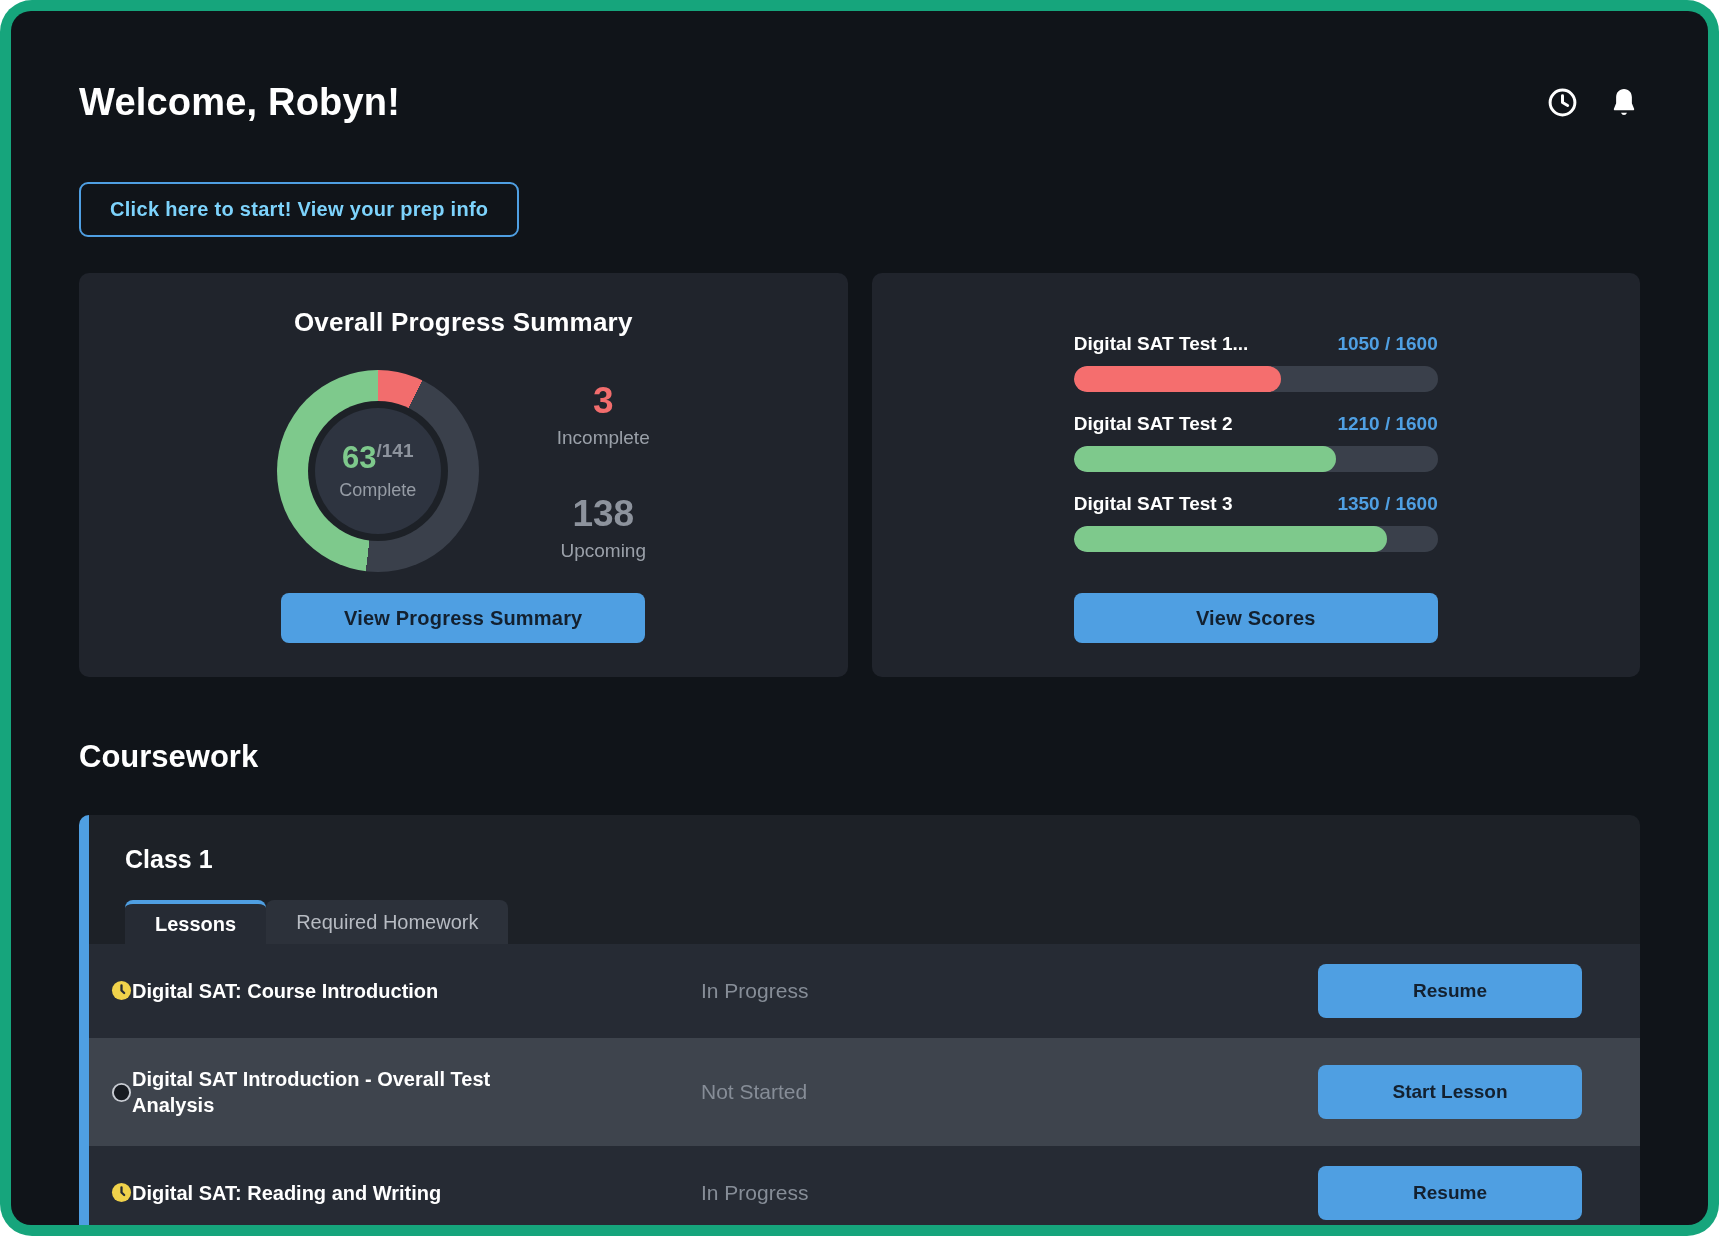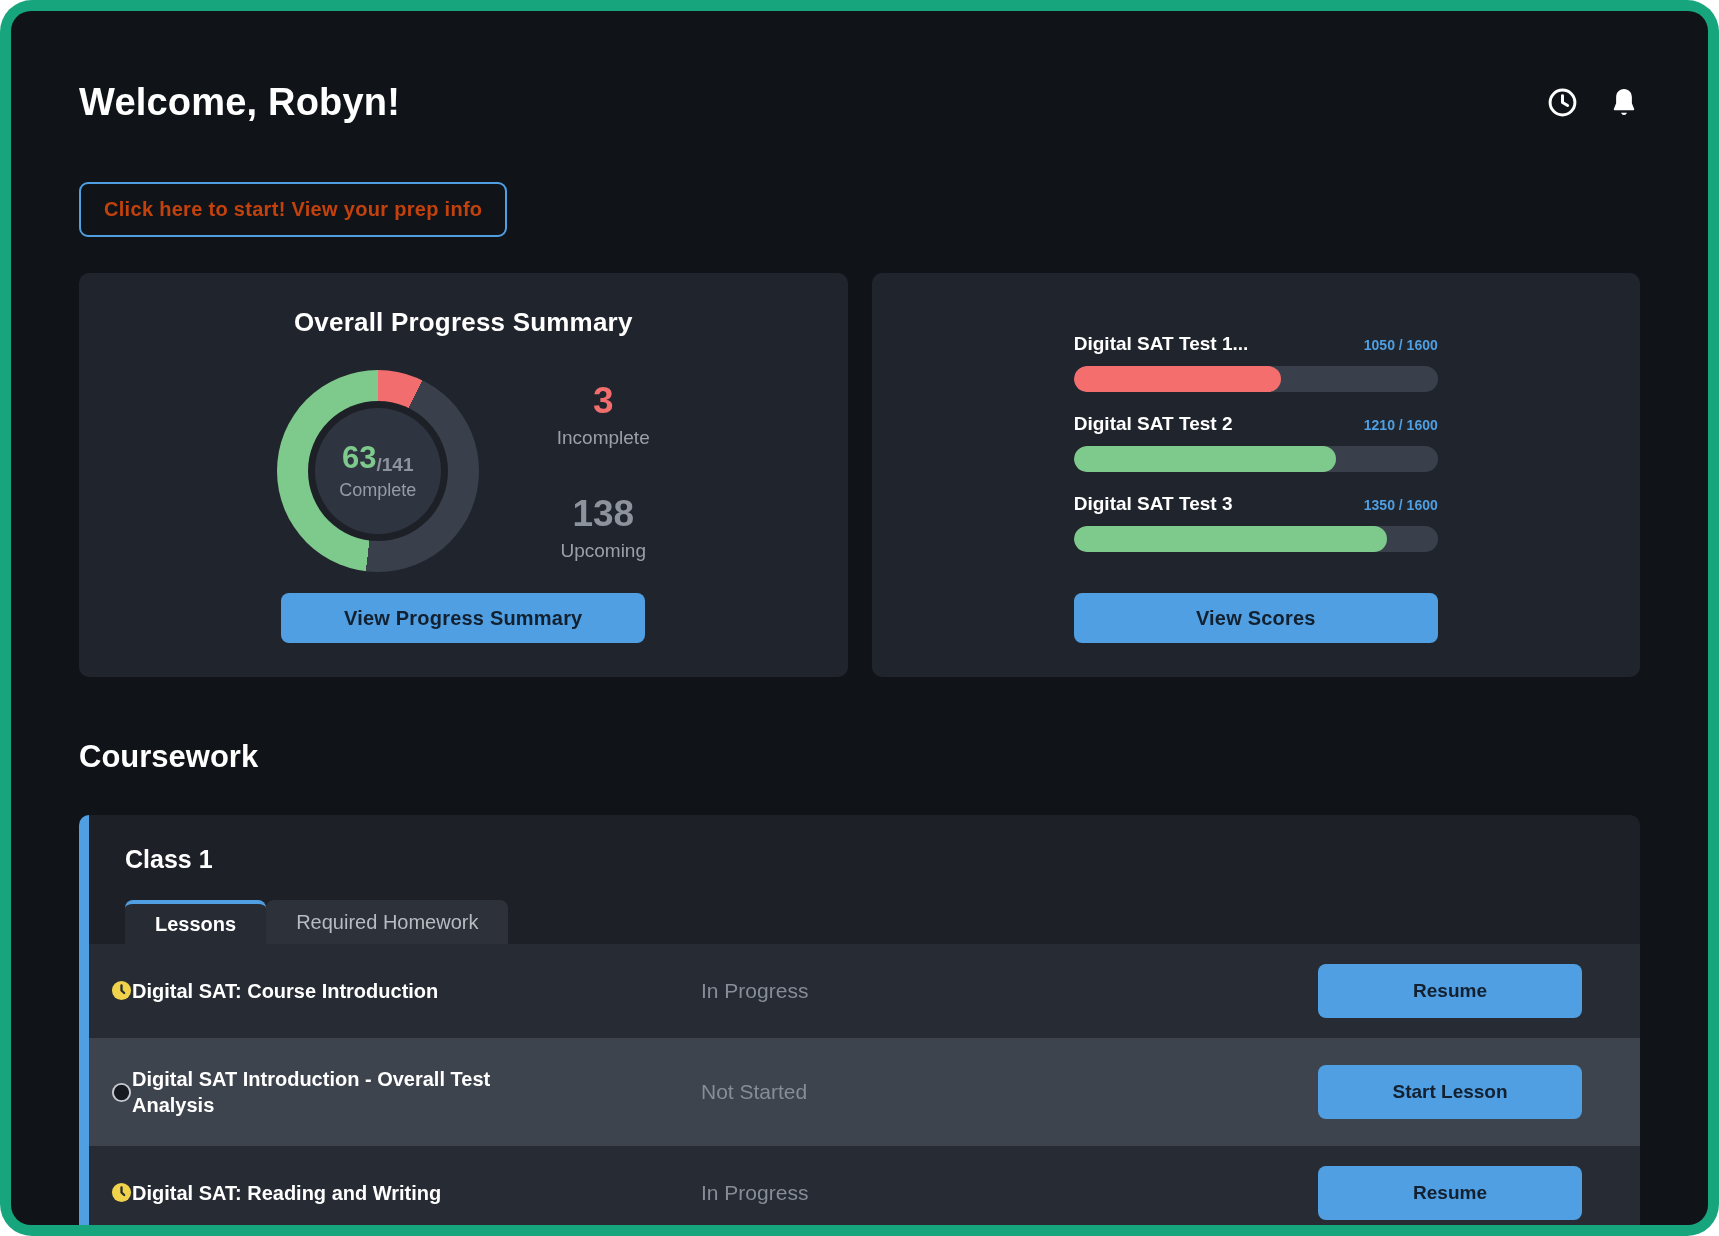--- a/index.html
+++ b/index.html
@@ -31,24 +31,24 @@
   .welcome {
     color:#ffffff; font-size:38px; font-weight:800; letter-spacing:.2px;
   }
   .header-icons { display:flex; align-items:center; gap:30px; }
   .hicon { width:32px; height:32px; display:flex; align-items:center; justify-content:center; cursor:pointer; }
 
   
   .prep-link {
     margin-top:58px;
     display:inline-flex; align-items:center;
-    padding:14px 23px;
+    padding:14px 29px;
     border:2px solid #4F9FE2; border-radius:9px;
     background:transparent;
-    color:#c2410c; font-size:20px; font-weight:700; letter-spacing:.3px;
+    color:#7dd3fc; font-size:20px; font-weight:700; letter-spacing:.3px;
     cursor:pointer;
   }
 
   
   .cards-row { margin-top:36px; display:flex; gap:24px; }
   .card {
     flex:1 1 0;
     background:#20242C;
     border-radius:10px;
     height:404px;
@@ -69,21 +69,21 @@
     background:#3A404B;
   }
   .donut-gap {
     width:140px; height:140px; border-radius:50%; background:#1D2127;
     display:flex; align-items:center; justify-content:center;
   }
   .donut-inner {
     width:126px; height:126px; border-radius:50%; background:#2E3440;
     display:flex; flex-direction:column; align-items:center; justify-content:center;
   }
-  .donut-value-line { display:flex; align-items:flex-end; }
+  .donut-value-line { display:flex; align-items:flex-start; }
   .donut-value { color:#7EC98C; font-size:31px; font-weight:800; }
   .donut-total { color:#8D939D; font-size:19px; font-weight:700; }
   .donut-label { color:#969CA5; font-size:18px; margin-top:4px; }
 
   .stats-col { display:flex; flex-direction:column; gap:44px; text-align:center; }
   .stat-value { font-size:37px; font-weight:800; }
   .stat-value.red { color:#F26D6D; }
   .stat-value.gray { color:#8D939D; }
   .stat-label { color:#9AA0A9; font-size:19px; margin-top:5px; }
 
@@ -96,21 +96,21 @@
     font-size:20px; font-weight:700; letter-spacing:.2px;
     cursor:pointer;
     display:flex; align-items:center; justify-content:center;
   }
 
   
   .scores-body { width:364px; margin:26px auto 0; }
   .score-row { margin-bottom:21px; }
   .score-top { display:flex; justify-content:space-between; align-items:baseline; }
   .score-name { color:#ffffff; font-size:19px; font-weight:700; }
-  .score-val { color:#4F9FE2; font-size:14px; font-weight:700; }
+  .score-val { color:#4F9FE2; font-size:19px; font-weight:700; }
   .bar-track {
     margin-top:11px; height:26px; border-radius:13px; background:#3A404B; overflow:hidden;
   }
   .bar-fill { height:100%; border-radius:13px; }
 
   
   .section-heading {
     margin-top:62px; color:#ffffff; font-size:31px; font-weight:800;
   }
   .class-card {

